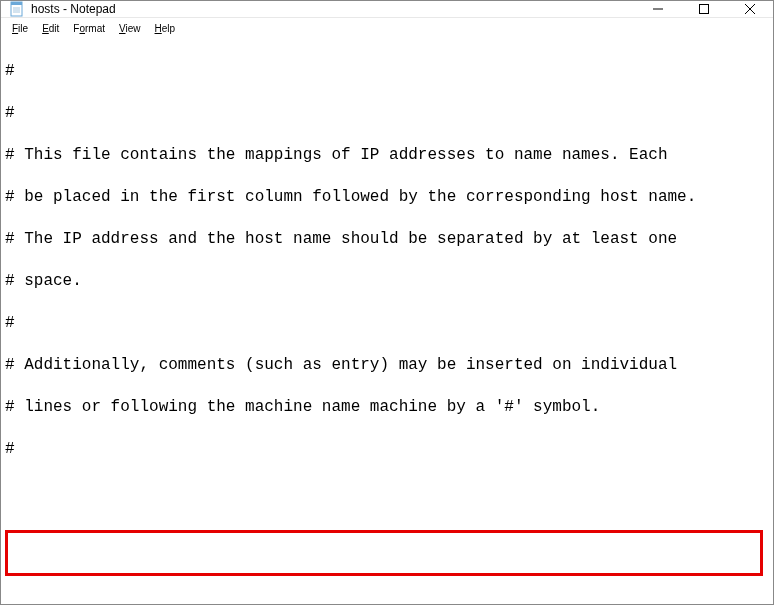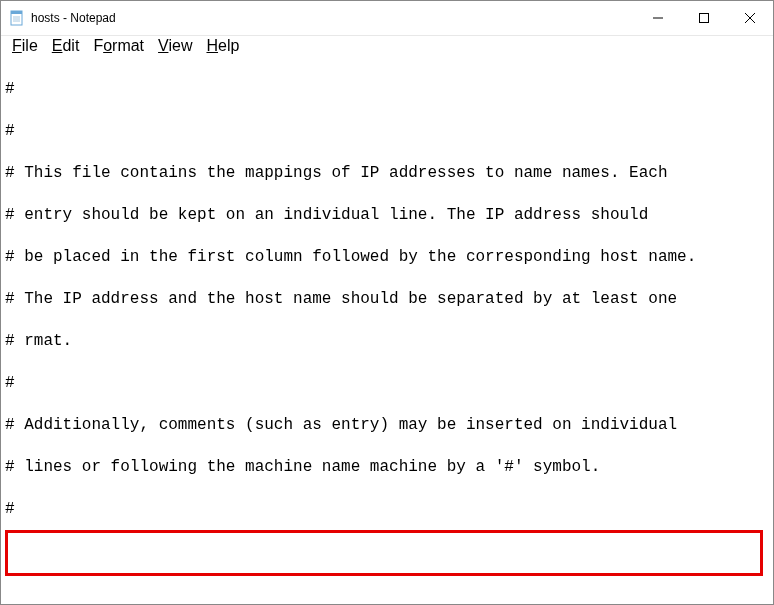--- a/index.html
+++ b/index.html
@@ -5,21 +5,21 @@
     * { margin: 0; padding: 0; box-sizing: border-box; }
     body {
       font-family: "Segoe UI", Tahoma, sans-serif;
       background: #fff;
       width: 774px;
       height: 605px;
       overflow: hidden;
       border: 1px solid #888;
     }
     .title-bar {
-      height: 35px;
+      height: 17px;
       display: flex;
       align-items: center;
       background: #fff;
       border-bottom: 1px solid #e8e8e8;
     }
     .title-icon {
       width: 16px;
       height: 16px;
       margin-left: 8px;
       margin-right: 6px;
@@ -43,21 +43,21 @@
       align-items: center;
       justify-content: center;
       cursor: pointer;
     }
     .menu-bar {
       height: 20px;
       display: flex;
       align-items: center;
       padding-left: 4px;
       background: #fff;
-      font-size: 16px;
+      font-size: 10px;
     }
     .menu-item {
       padding: 2px 7px;
       cursor: pointer;
     }
     .menu-item .u { text-decoration: underline; }
     .editor {
       padding: 2px 4px 0 4px;
       white-space: pre;
       font-family: Consolas, "Courier New", monospace;
@@ -115,24 +115,23 @@
   <div class="menu-item"><span class="u">E</span><span>dit</span></div>
   <div class="menu-item"><span>F</span><span class="u">o</span><span>rmat</span></div>
   <div class="menu-item"><span class="u">V</span><span>iew</span></div>
   <div class="menu-item"><span class="u">H</span><span>elp</span></div>
 </div>
 
 <div class="editor">
 <div>#</div>
 <div>#</div>
 <div># This file contains the mappings of IP addresses to name names. Each</div>
-<div># entry should be kept on an individual line. The IP address should</div>
 <div># be placed in the first column followed by the corresponding host name.</div>
 <div># The IP address and the host name should be separated by at least one</div>
-<div># rmat.</div>
+<div># space.</div>
 <div>#</div>
 <div># Additionally, comments (such as entry) may be inserted on individual</div>
 <div># lines or following the machine name machine by a '#' symbol.</div>
 <div>#</div>
 
 
 
 
 
 

